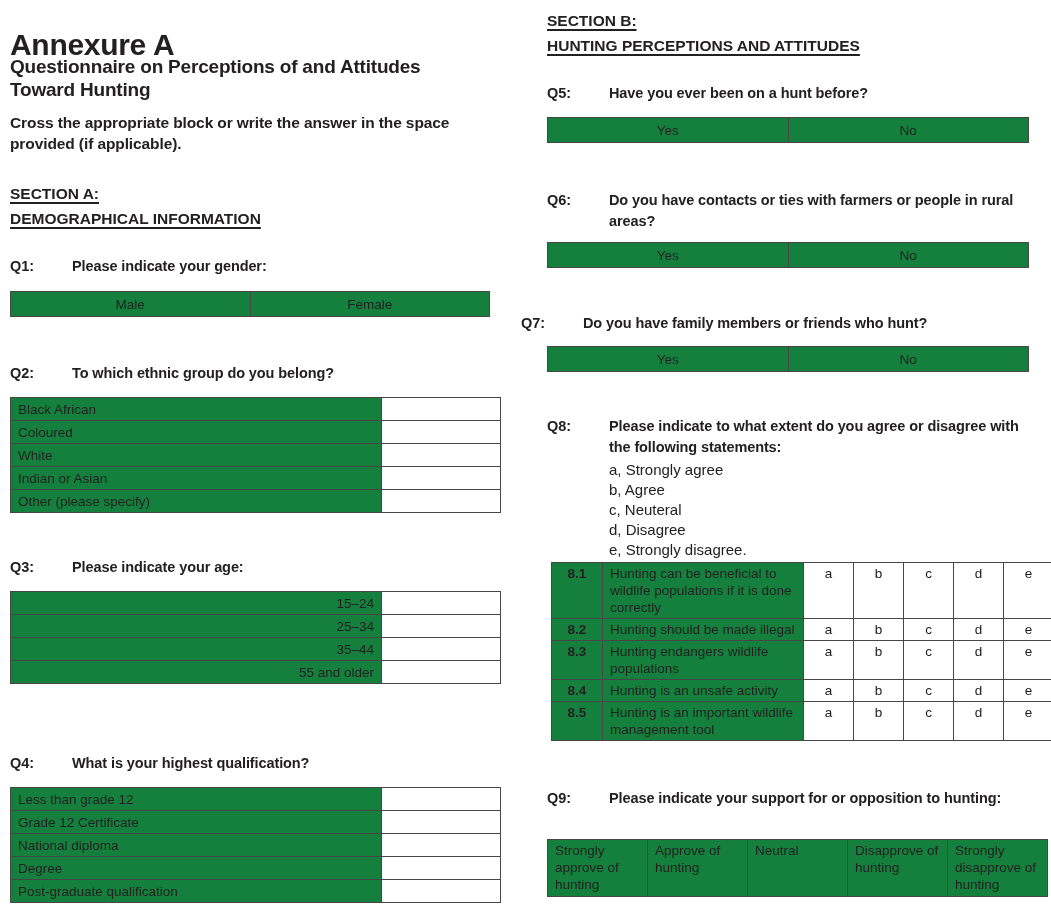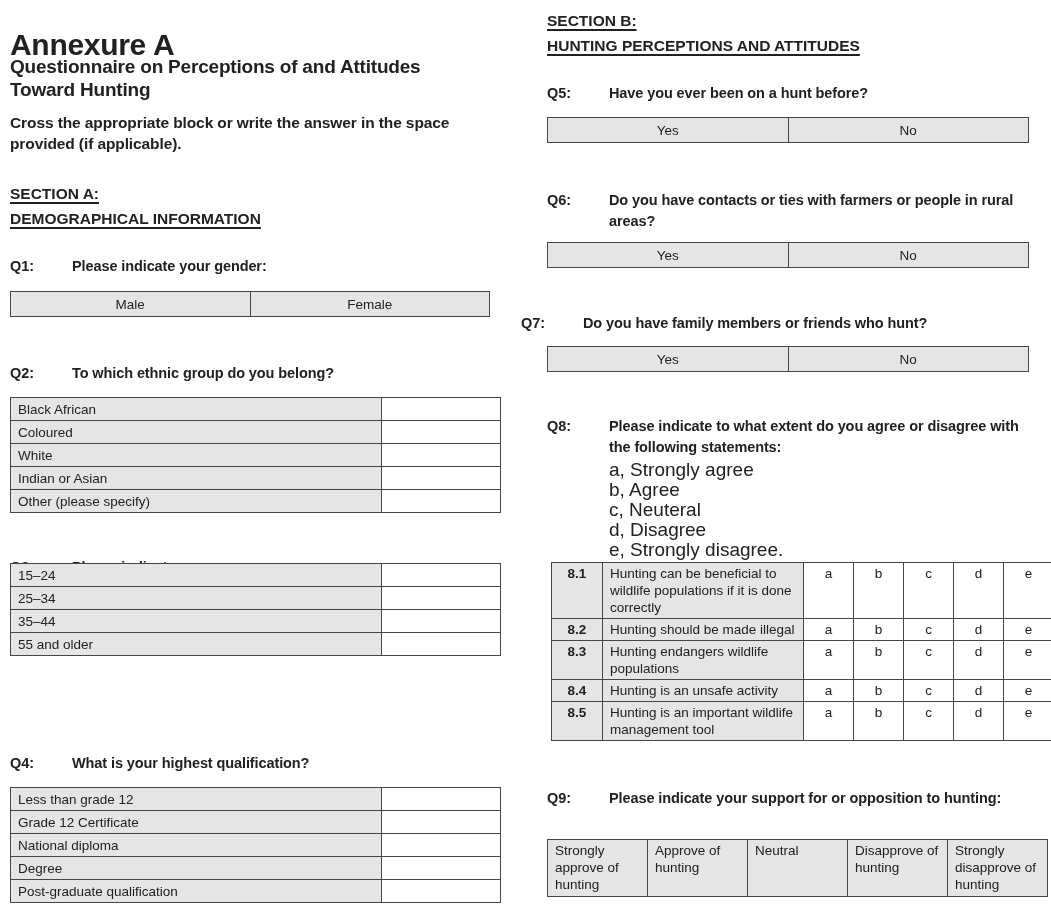--- a/index.html
+++ b/index.html
@@ -11,29 +11,29 @@
   .abs{position:absolute;}
   
   .title{font-size:30px;font-weight:bold;letter-spacing:-0.3px;}
   .subtitle{font-size:19px;font-weight:bold;line-height:23px;letter-spacing:-0.2px;}
   .instructions{font-size:15.5px;font-weight:bold;line-height:21px;letter-spacing:-0.1px;}
   .section-h{font-size:15.5px;font-weight:bold;line-height:25px;}
   .section-h .u{text-decoration:underline;text-decoration-thickness:1.5px;text-underline-offset:3px;}
   .qrow{display:flex;align-items:flex-start;}
   .qnum{width:62px;flex:0 0 62px;font-size:14.5px;font-weight:bold;line-height:21px;}
   .qtext{font-size:14.5px;font-weight:bold;line-height:21px;letter-spacing:-0.1px;}
-  .q8list{font-size:19px;font-weight:normal;line-height:20px;margin-left:62px;margin-top:2px;}
+  .q8list{font-size:15px;font-weight:normal;line-height:20px;margin-left:62px;margin-top:2px;}
   .q8list div{height:20px;}
   
   table.tbl{border-collapse:collapse;table-layout:fixed;}
   table.tbl td{
     border:1.5px solid #464646;font-size:13.5px;line-height:17px;
     padding:2px 7px;color:#232021;overflow:hidden;
   }
-  td.gray{background:#e5e5e5;}
+  td.gray{background:#15803d;}
   td.center{text-align:center;}
   td.vtop{vertical-align:top;}
   .optrow td{height:20px;}
   .listrow td{height:18px;}
   td.num{font-weight:bold;text-align:center;}
   
   table.t-half td{width:50%;}
   table.t-opts td.lbl{width:356px;}
   table.t-opts td.ans{width:104px;background:#ffffff;}
   table.t-q8 td.c-num{width:36px;}
@@ -43,21 +43,21 @@
   
   .p-title{top:8px;left:10px;width:480px;}
   .p-subtitle{top:55px;left:10px;width:480px;}
   .p-instr{top:112px;left:10px;width:480px;}
   .p-secA{top:181px;left:10px;width:480px;}
   .p-q1{top:256px;left:10px;width:480px;}
   .p-q1t{top:291px;left:10px;width:480px;}
   .p-q2{top:363px;left:10px;width:480px;}
   .p-q2t{top:397px;left:10px;width:480px;}
   .p-q3{top:557px;left:10px;width:480px;}
-  .p-q3t{top:563px;left:10px;width:480px;}
+  .p-q3t{top:591px;left:10px;width:480px;text-align:right;}
   .p-q4{top:753px;left:10px;width:480px;}
   .p-q4t{top:787px;left:10px;width:480px;}
   
   .p-secB{top:8px;left:547px;width:482px;}
   .p-q5{top:83px;left:547px;width:482px;}
   .p-q5t{top:117px;left:547px;width:482px;}
   .p-q6{top:190px;left:547px;width:482px;}
   .p-q6t{top:242px;left:547px;width:482px;}
   .p-q7{top:313px;left:521px;width:482px;}
   .p-q7t{top:346px;left:547px;width:482px;}

